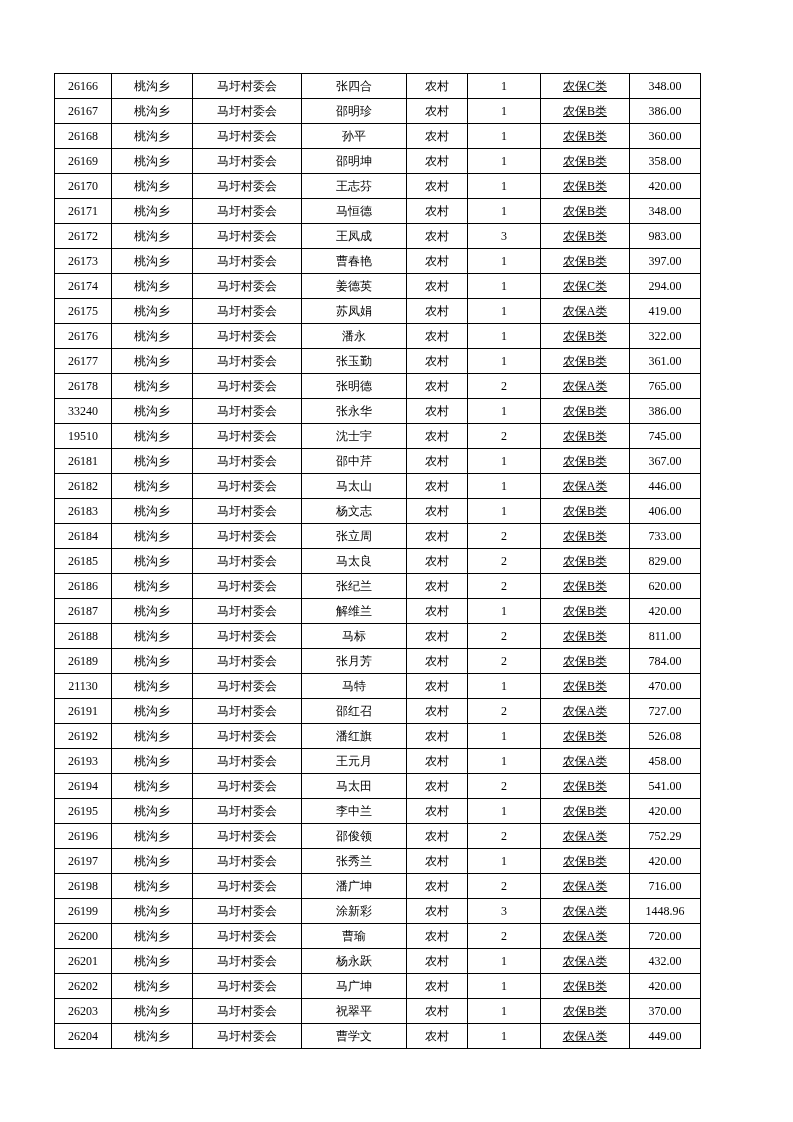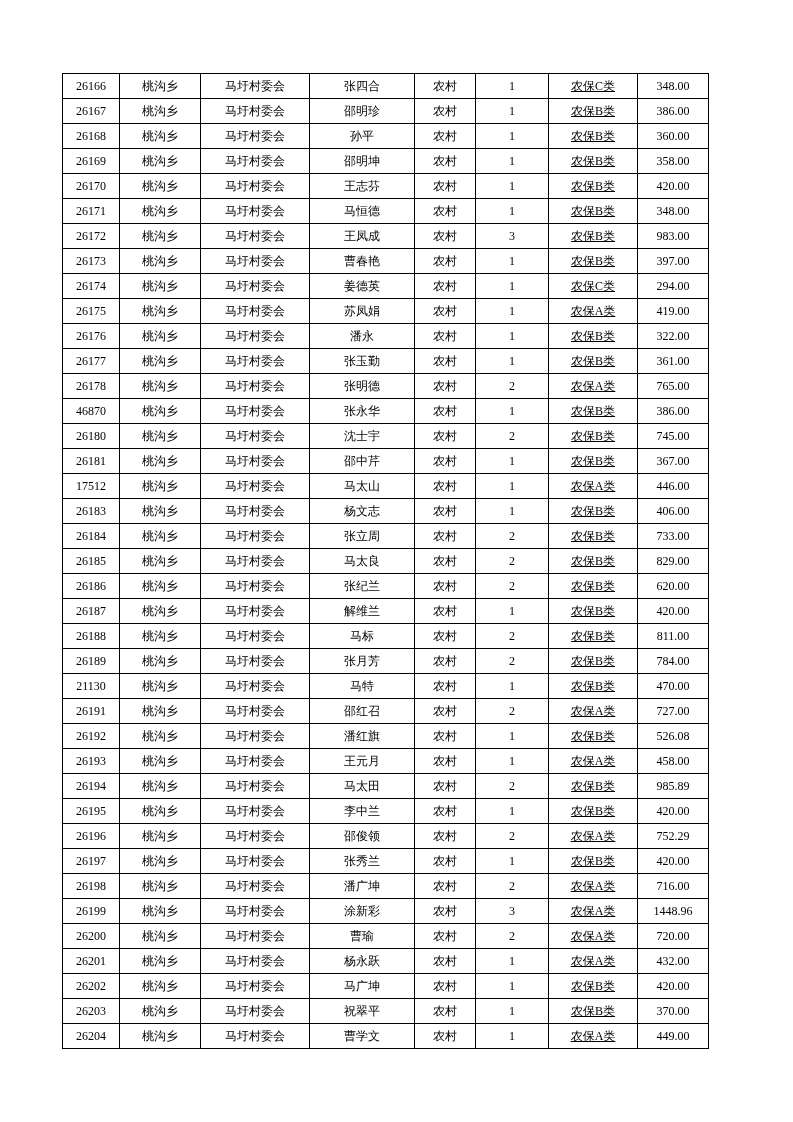--- a/index.html
+++ b/index.html
@@ -9,21 +9,21 @@
   }
   body {
     width: 793px;
     height: 1122px;
     position: relative;
     font-family: "Liberation Serif", "DejaVu Serif", serif;
     color: #000000;
   }
   .sheet {
     position: absolute;
-    left: 62px;
+    left: 54px;
     top: 73px;
   }
   table.grid {
     border-collapse: collapse;
     table-layout: fixed;
     width: 618px;
     font-size: 12px;
   }
   table.grid td {
     border: 1px solid #000000;
@@ -174,51 +174,51 @@
           <td class="col-id">26178</td>
           <td class="col-township">桃沟乡</td>
           <td class="col-village">马圩村委会</td>
           <td class="col-name">张明德</td>
           <td class="col-type">农村</td>
           <td class="col-count">2</td>
           <td class="col-category">农保A类</td>
           <td class="col-amount">765.00</td>
         </tr>
         <tr>
-          <td class="col-id">46870</td>
+          <td class="col-id">33240</td>
           <td class="col-township">桃沟乡</td>
           <td class="col-village">马圩村委会</td>
           <td class="col-name">张永华</td>
           <td class="col-type">农村</td>
           <td class="col-count">1</td>
           <td class="col-category">农保B类</td>
           <td class="col-amount">386.00</td>
         </tr>
         <tr>
-          <td class="col-id">26180</td>
+          <td class="col-id">19510</td>
           <td class="col-township">桃沟乡</td>
           <td class="col-village">马圩村委会</td>
           <td class="col-name">沈士宇</td>
           <td class="col-type">农村</td>
           <td class="col-count">2</td>
           <td class="col-category">农保B类</td>
           <td class="col-amount">745.00</td>
         </tr>
         <tr>
           <td class="col-id">26181</td>
           <td class="col-township">桃沟乡</td>
           <td class="col-village">马圩村委会</td>
           <td class="col-name">邵中芹</td>
           <td class="col-type">农村</td>
           <td class="col-count">1</td>
           <td class="col-category">农保B类</td>
           <td class="col-amount">367.00</td>
         </tr>
         <tr>
-          <td class="col-id">17512</td>
+          <td class="col-id">26182</td>
           <td class="col-township">桃沟乡</td>
           <td class="col-village">马圩村委会</td>
           <td class="col-name">马太山</td>
           <td class="col-type">农村</td>
           <td class="col-count">1</td>
           <td class="col-category">农保A类</td>
           <td class="col-amount">446.00</td>
         </tr>
         <tr>
           <td class="col-id">26183</td>
@@ -331,21 +331,21 @@
           <td class="col-amount">458.00</td>
         </tr>
         <tr>
           <td class="col-id">26194</td>
           <td class="col-township">桃沟乡</td>
           <td class="col-village">马圩村委会</td>
           <td class="col-name">马太田</td>
           <td class="col-type">农村</td>
           <td class="col-count">2</td>
           <td class="col-category">农保B类</td>
-          <td class="col-amount">985.89</td>
+          <td class="col-amount">541.00</td>
         </tr>
         <tr>
           <td class="col-id">26195</td>
           <td class="col-township">桃沟乡</td>
           <td class="col-village">马圩村委会</td>
           <td class="col-name">李中兰</td>
           <td class="col-type">农村</td>
           <td class="col-count">1</td>
           <td class="col-category">农保B类</td>
           <td class="col-amount">420.00</td>

